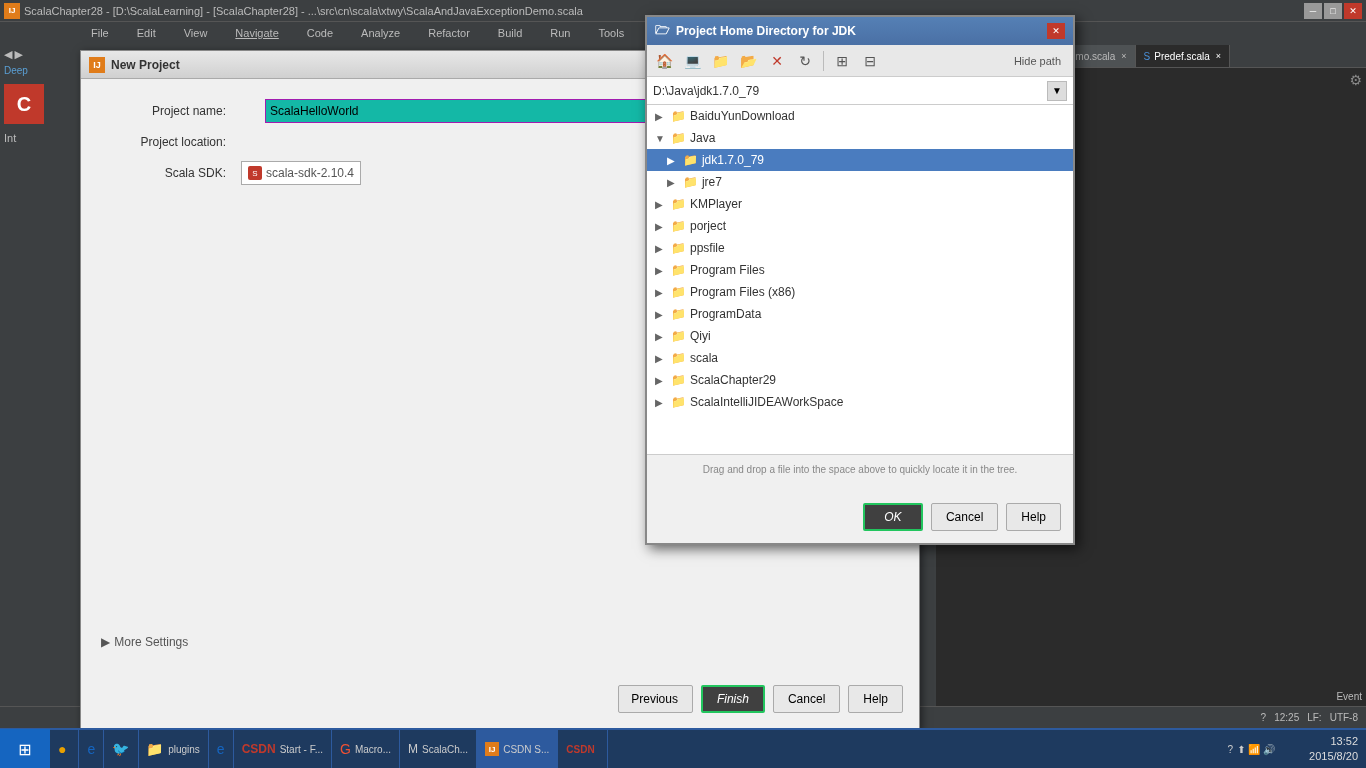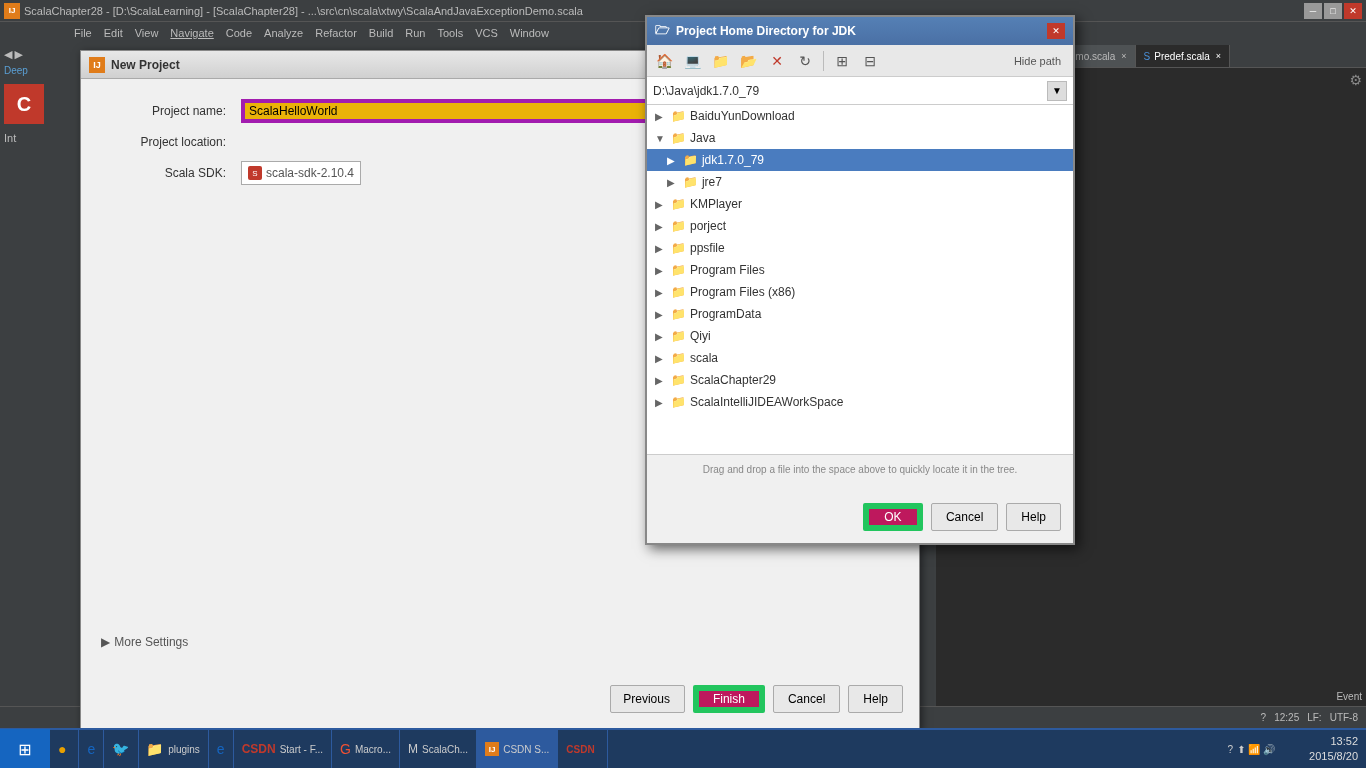--- a/index.html
+++ b/index.html
@@ -159,24 +159,25 @@
       color: #333;
       text-align: right;
       padding-right: 15px;
     }
     .form-label .underline {
       text-decoration: underline;
     }
     .form-input {
       flex: 1;
       height: 24px;
-      border: 4px solid #a21caf;
-      background: #eab308;
+      border: 1px solid #a21caf;
+      background: #14b8a6;
       padding: 2px 4px;
       font-size: 12px;
+      margin-left: 24px;
     }
     .form-sdk {
       display: flex;
       align-items: center;
       gap: 6px;
     }
     .sdk-value {
       display: flex;
       align-items: center;
       gap: 4px;
@@ -221,23 +222,24 @@
     .btn {
       height: 28px;
       padding: 0 14px;
       border: 1px solid #aaa;
       background: #e8e8e8;
       cursor: pointer;
       font-size: 12px;
       border-radius: 2px;
     }
     .btn-primary {
-      background: #be185d;
-      color: white;
-      border: 6px solid #22c55e;
+      background: #404040;
+      color: white;
+      border: 2px solid #22c55e;
+      font-style: italic;
     }
     .btn-previous {
       background: #e8e8e8;
       padding-left: 12px;
     }
 
     
     .jdk-dialog {
       position: absolute;
       top: 15px;
@@ -456,21 +458,21 @@
     <div class="mini-icon">IJ</div>
   </div>
   <span style="font-size:11px;color:#bbb;margin-left:4px;">ScalaChapter28 - [D:\ScalaLearning] - [ScalaChapter28] - ...\src\cn\scala\xtwy\ScalaAndJavaExceptionDemo.scala</span>
   <div style="display:flex;align-items:center;gap:2px;margin-left:auto;">
     <button style="width:18px;height:16px;background:#999;border:none;color:white;font-size:9px;cursor:pointer;">─</button>
     <button style="width:18px;height:16px;background:#999;border:none;color:white;font-size:9px;cursor:pointer;">□</button>
     <button style="width:18px;height:16px;background:#c0392b;border:none;color:white;font-size:9px;cursor:pointer;">✕</button>
   </div>
 </div>
 
-<div style="position:absolute;top:22px;left:70px;width:900px;height:22px;background:#3c3f41;display:flex;align-items:center;padding:0 4px;gap:12px;">
+<div style="position:absolute;top:22px;left:87px;width:900px;height:22px;background:#3c3f41;display:flex;align-items:center;padding:0 4px;gap:28px;">
   <span style="color:#bbb;font-size:11px;cursor:pointer;">File</span>
   <span style="color:#bbb;font-size:11px;cursor:pointer;">Edit</span>
   <span style="color:#bbb;font-size:11px;cursor:pointer;">View</span>
   <span style="color:#bbb;font-size:11px;cursor:pointer;text-decoration:underline;">Navigate</span>
   <span style="color:#bbb;font-size:11px;cursor:pointer;">Code</span>
   <span style="color:#bbb;font-size:11px;cursor:pointer;">Analyze</span>
   <span style="color:#bbb;font-size:11px;cursor:pointer;">Refactor</span>
   <span style="color:#bbb;font-size:11px;cursor:pointer;">Build</span>
   <span style="color:#bbb;font-size:11px;cursor:pointer;">Run</span>
   <span style="color:#bbb;font-size:11px;cursor:pointer;">Tools</span>

